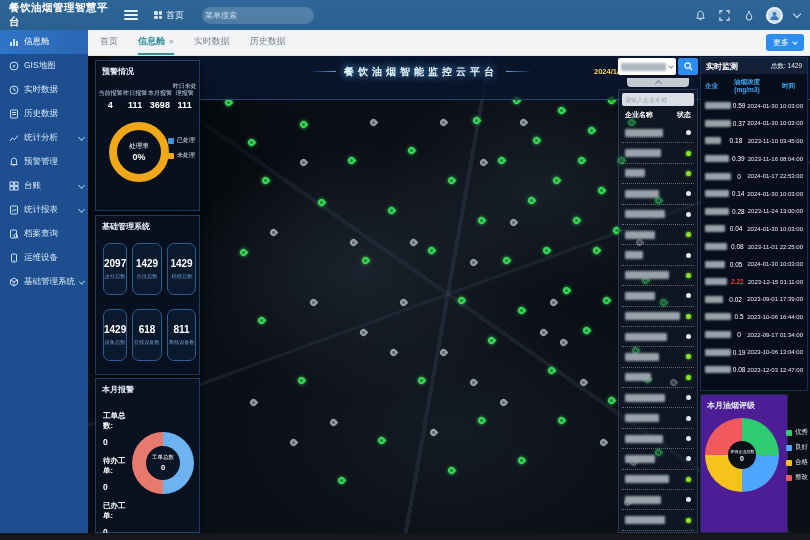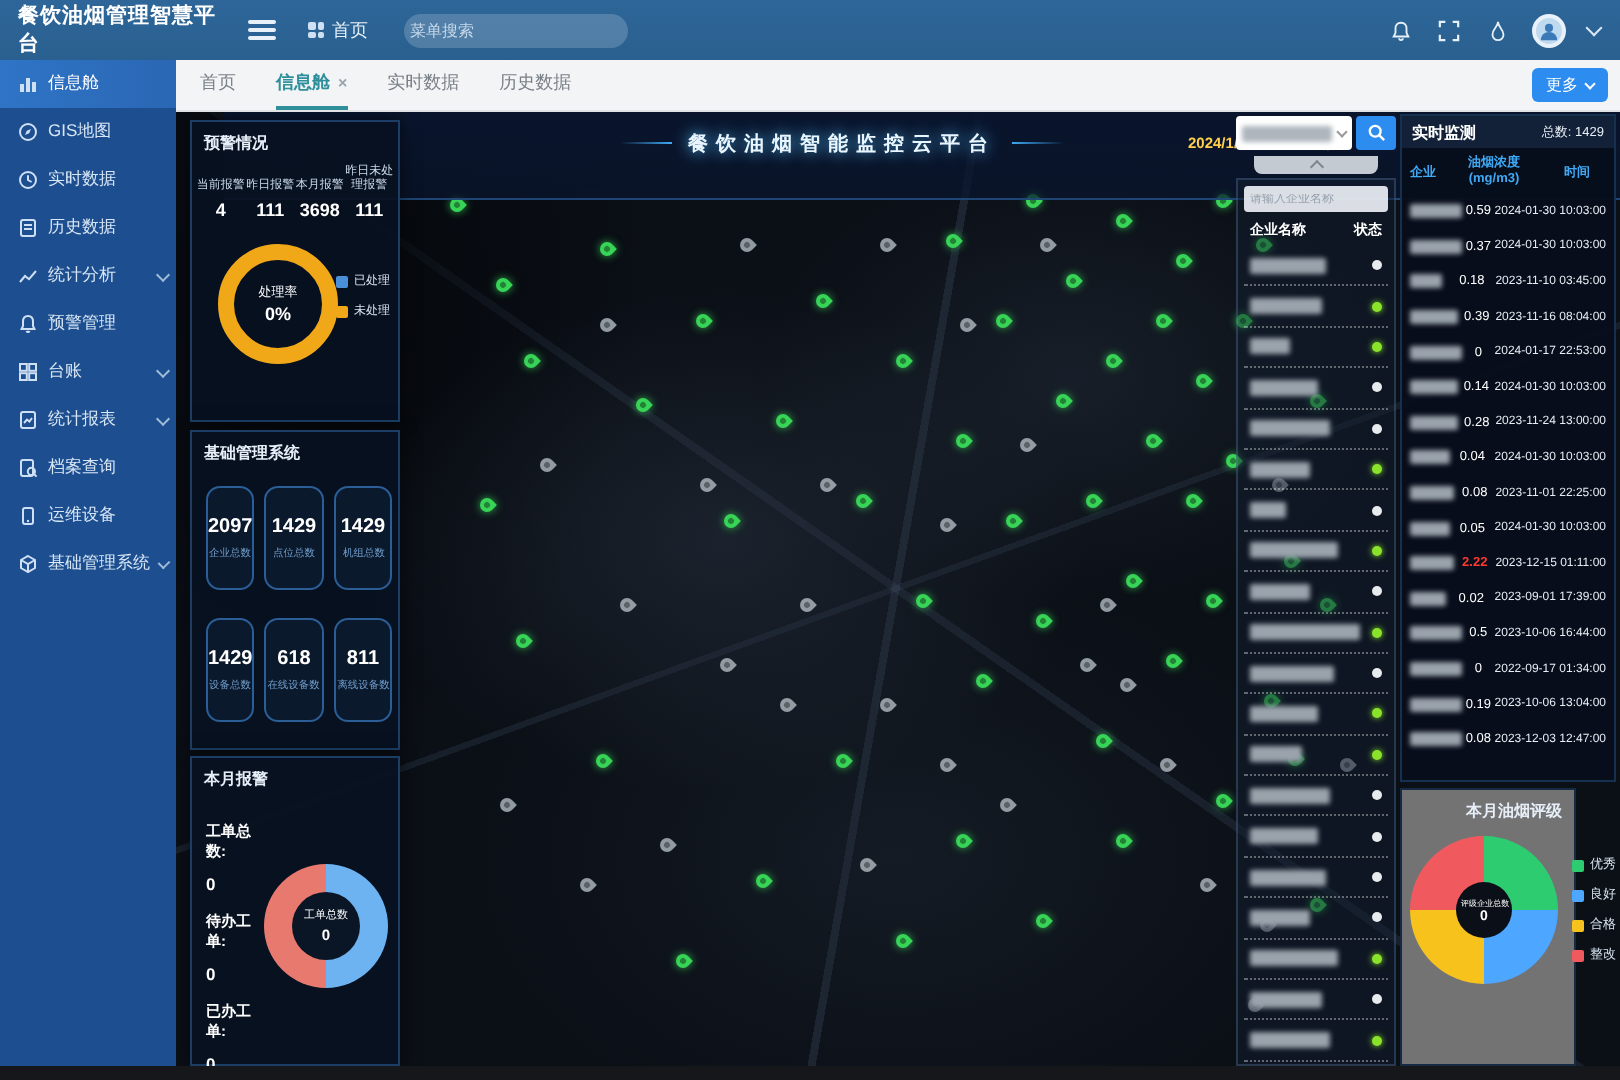--- a/index.html
+++ b/index.html
@@ -159,21 +159,21 @@
   .rt-rows { flex:1; overflow:hidden; }
   .rt-row { height:17.6px; display:flex; align-items:center; padding:0 4px; cursor:pointer; }
   .rt-name { width:26px; display:flex; }
   .rt-name .blur-block { height:7px; }
   .rt-value { width:32px; text-align:center; font-size:6.5px; color:#fff; }
   .rt-value.alert { color:#ff3b30; font-weight:bold; }
   .rt-time { flex:1; text-align:right; font-size:6px; color:#e8edf4; white-space:nowrap; }
 
   
   .rating-panel { position:absolute; left:612px; top:338px; width:88px; height:139px; z-index:10;
-    background:#737373; border:1px solid #162a44;text-align:right; }
+    background:#4c1d95; border:1px solid #162a44; }
   .rating-body { display:flex; align-items:center; padding:4px 4px 0 4px; }
   .rating-donut { width:74px; height:74px; border-radius:50%; position:relative; flex:0 0 auto;
     background:conic-gradient(#2ecc71 0 25%, #4da6ff 25% 50%, #f8c21c 50% 75%, #f05a5f 75% 100%); }
   .rating-center { position:absolute; inset:23px; border-radius:50%; background:#0a0f18;
     display:flex; flex-direction:column; align-items:center; justify-content:center; }
   .rating-c-label { font-size:4.5px; color:#fff; white-space:nowrap; transform:scale(.9); }
   .rating-c-value { font-size:7px; font-weight:bold; color:#fff; margin-top:1px; }
   .rating-legend { margin-left:7px; display:flex; flex-direction:column; gap:6px; }
   .rating-legend .lg-item { font-size:6.5px; }
 

